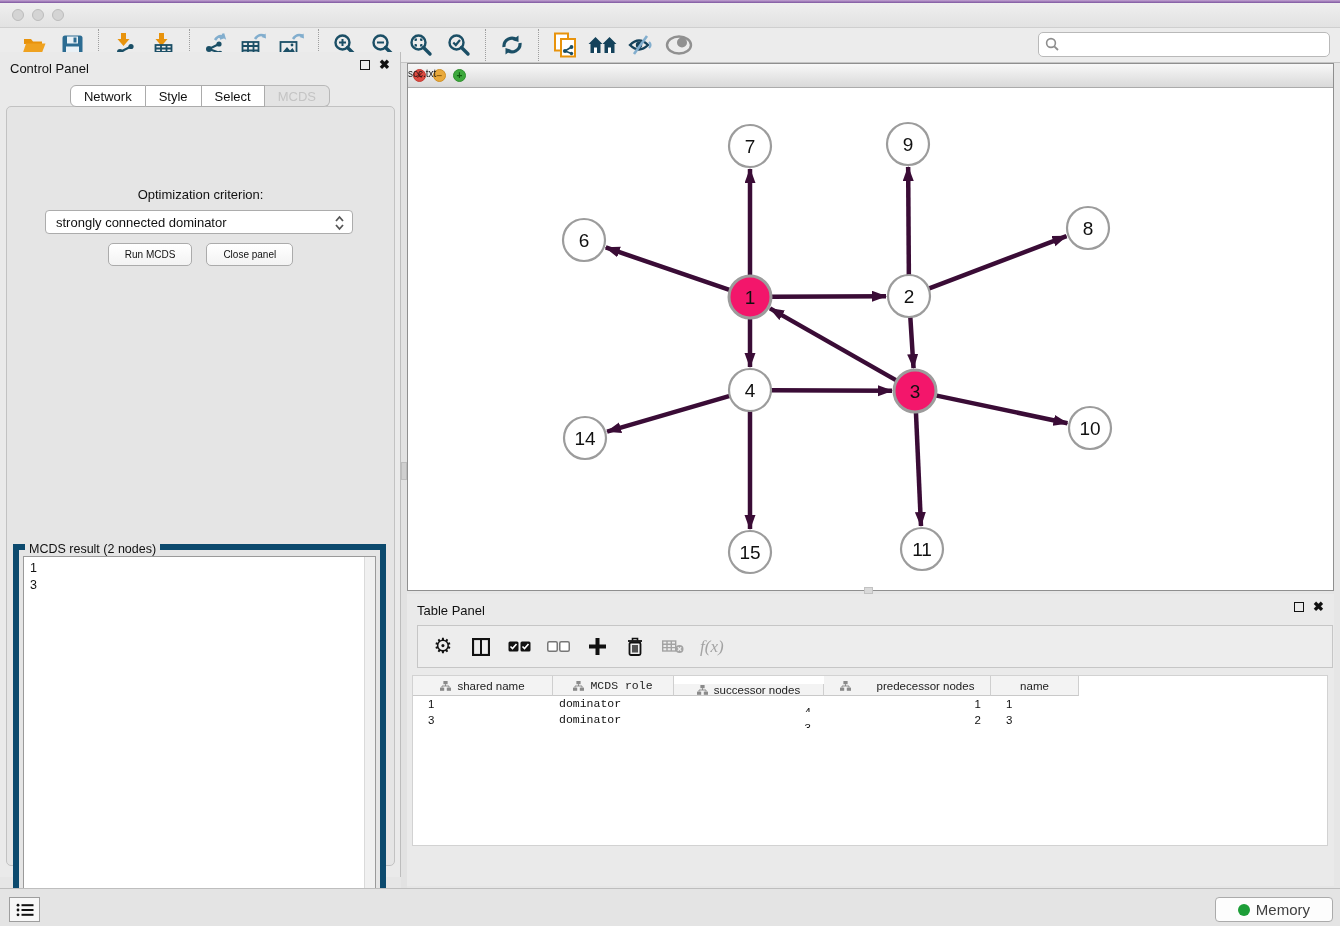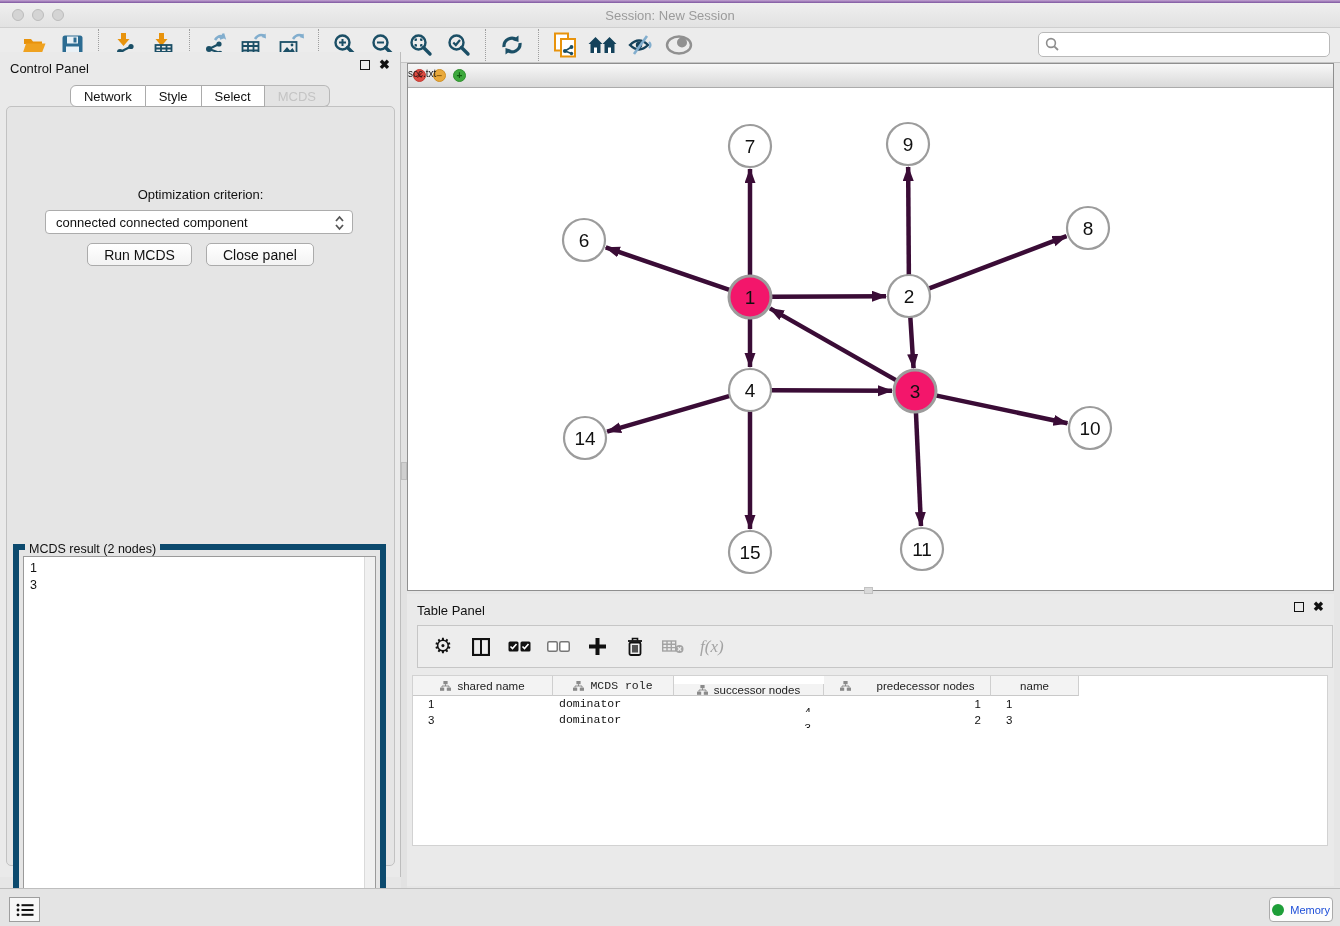--- a/index.html
+++ b/index.html
@@ -43,21 +43,21 @@
   .tab.active { background:#E3E3E3; color:#C4C4C4; border-color:#B8B8B8; }
 
   .cp-content { position:absolute; left:6px; top:54px; width:389px; height:760px;
     background:#E5E5E5; border:1px solid #C2C2C2; border-radius:5px; }
   .opt-label { position:absolute; left:0; width:100%; top:80px; text-align:center; font-size:13px; color:#111; }
   .dropdown { position:absolute; left:38px; top:103px; width:308px; height:24px; background:#FFFFFF;
     border:1px solid #ACACAC; border-radius:4px; display:flex; align-items:center; padding:0 22px 0 10px; font-size:13px; color:#111; }
   .dd-chevrons { position:absolute; right:7px; top:3px; }
   .btn-row { position:absolute; left:0; top:136px; width:100%; display:flex; justify-content:center; gap:14px; }
   .push-btn { height:23px; padding:0 16px; background:linear-gradient(#FFFFFF,#F3F3F3); border:1px solid #ABABAB;
-    border-radius:5px; font-size:14px; color:#111; display:flex; align-items:center; }
+    border-radius:5px; font-size:10px; color:#111; display:flex; align-items:center; }
 
   .mcds-fieldset { position:absolute; left:6px; top:437px; width:373px; height:372px;
     border:6px solid #0c4a6e; background:#E5E5E5; }
   .mcds-legend { position:absolute; left:6px; top:-8px; background:#E5E5E5; padding:0 4px; font-size:12.5px; color:#111; }
   .mcds-text { position:absolute; left:4px; top:6px; right:4px; bottom:4px; background:#FFFFFF;
     border:1px solid #9A9A9A; font-size:12.5px; color:#111; padding:3px 0 0 6px; white-space:pre; line-height:17px; }
   .mcds-scroll { position:absolute; right:0; top:0; bottom:0; width:11px; background:#F0F0F0; border-left:1px solid #DADADA; }
 
   .v-divider { position:absolute; left:401px; top:63px; width:6px; height:825px; background:#E2E2E2; }
   .v-handle { position:absolute; left:0; top:399px; width:6px; height:18px; background:#CFCFCF; border:1px solid #BDBDBD; }
@@ -95,39 +95,38 @@
   .td.c0 { padding-left:15px; } .td.c1 { padding-left:6px; }
   .td.c2 { padding-right:13px; } .td.c3 { padding-right:10px; } .td.c4 { padding-left:15px; }
 
   .tp-tabs { position:absolute; left:0; bottom:0; width:100%; display:flex; justify-content:center; }
   .tp-tabs .tab { height:23px; }
 
   
   .statusbar { position:absolute; left:0; top:888px; width:100%; height:38px; background:#E4E4E4; border-top:1px solid #BEBEBE; }
   .list-btn { position:absolute; left:9px; top:8px; width:31px; height:25px; background:#F7F7F7; border:1px solid #9E9E9E;
     display:flex; align-items:center; justify-content:center; }
-  .memory-btn { position:absolute; right:7px; top:8px; height:25px; padding:0 2px; background:#FDFDFD;
-    border:1px solid #ABABAB; border-radius:4px; display:flex; align-items:center; gap:6px; font-size:11px; color:#1d4ed8; }
+  .memory-btn { position:absolute; right:7px; top:8px; height:25px; padding:0 22px; background:#FDFDFD;
+    border:1px solid #ABABAB; border-radius:4px; display:flex; align-items:center; gap:6px; font-size:15px; color:#404040; }
   .mem-dot { width:12px; height:12px; border-radius:50%; background:#1D9E38; }
 
   svg { display:block; }
 </style>
 </head>
 <body>
 
 <div class="app">
   <div class="purple-strip"></div>
 
   <div class="titlebar">
     <div class="lights">
       <span class="light"></span>
       <span class="light"></span>
       <span class="light"></span>
     </div>
-    <div class="win-title">Session: New Session</div>
   </div>
 
   <div class="toolbar">
     <div class="tgroup">
       <div class="tbtn">
         <svg width="26" height="22" viewBox="0 0 26 22">
           <path d="M3,5 L10,5 L12,7.5 L21,7.5 L21,10 L3,10 Z" fill="#E8930C"></path>
           <path d="M1.5,20 L5,9.5 L24.5,9.5 L20.5,20 Z" fill="#EFA220"></path>
         </svg>
       </div>
@@ -288,21 +287,21 @@
     </div>
     <div class="cp-tabs">
       <div class="tab">Network</div>
       <div class="tab">Style</div>
       <div class="tab">Select</div>
       <div class="tab last active">MCDS</div>
     </div>
     <div class="cp-content">
       <div class="opt-label">Optimization criterion:</div>
       <div class="dropdown">
-        <span>connected connected component</span>
+        <span>strongly connected dominator</span>
         <span class="dd-chevrons">
           <svg width="11" height="18" viewBox="0 0 11 18">
             <path d="M2,7 L5.5,3 L9,7" stroke="#555" stroke-width="1.8" fill="none"></path>
             <path d="M2,11 L5.5,15 L9,11" stroke="#555" stroke-width="1.8" fill="none"></path>
           </svg>
         </span>
       </div>
       <div class="btn-row">
         <div class="push-btn">Run MCDS</div>
         <div class="push-btn">Close panel</div>

